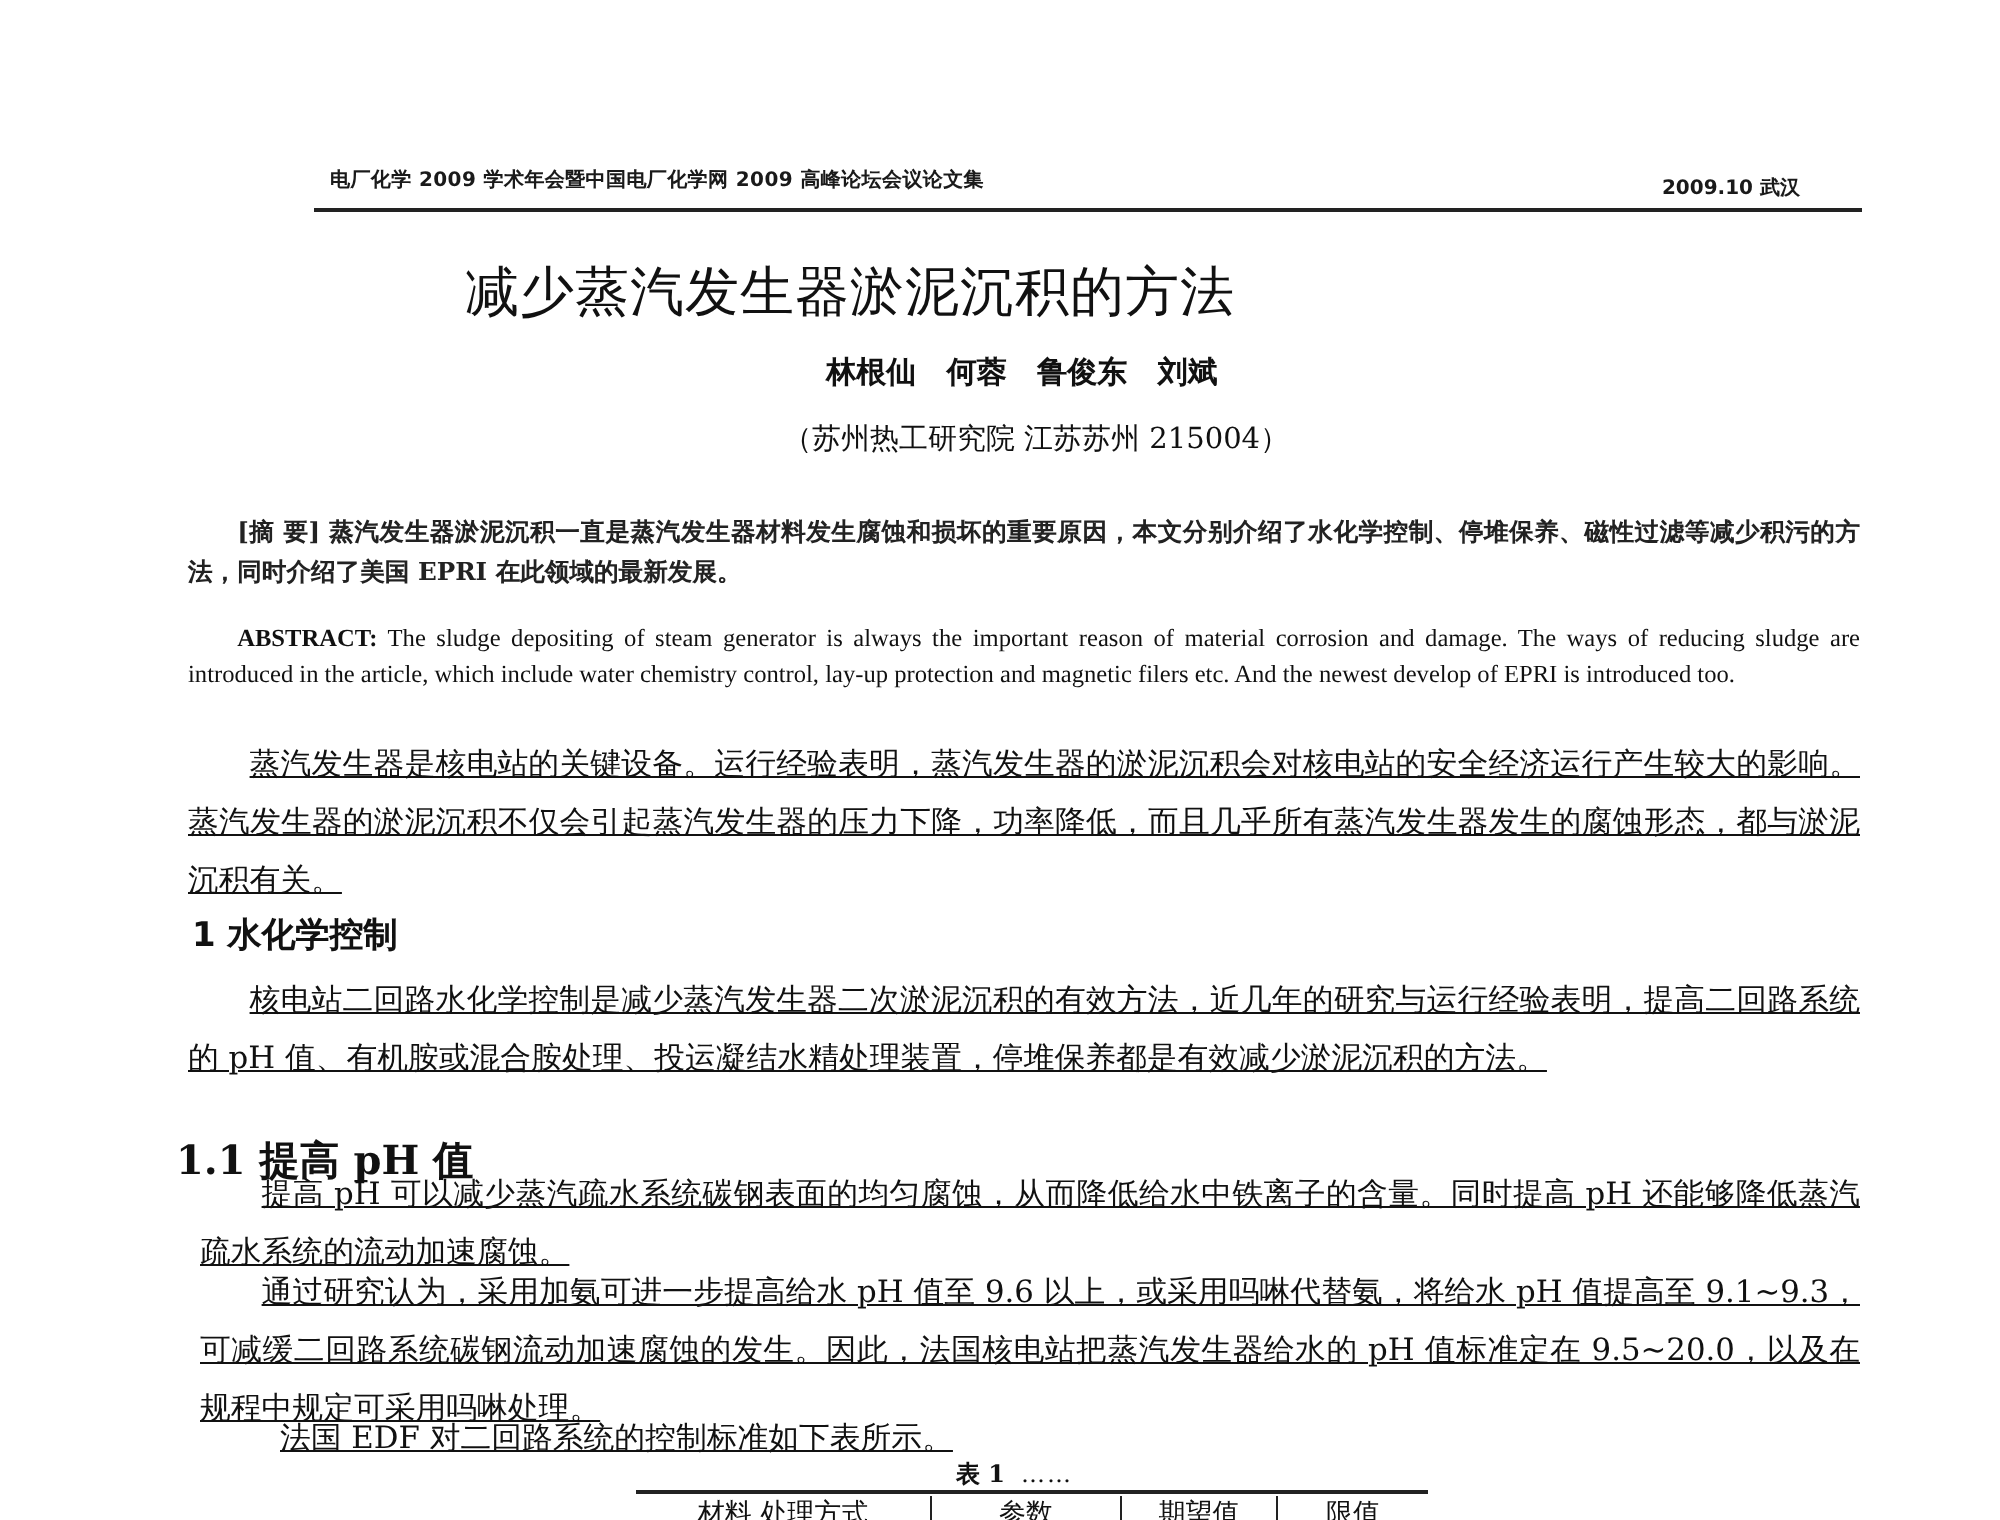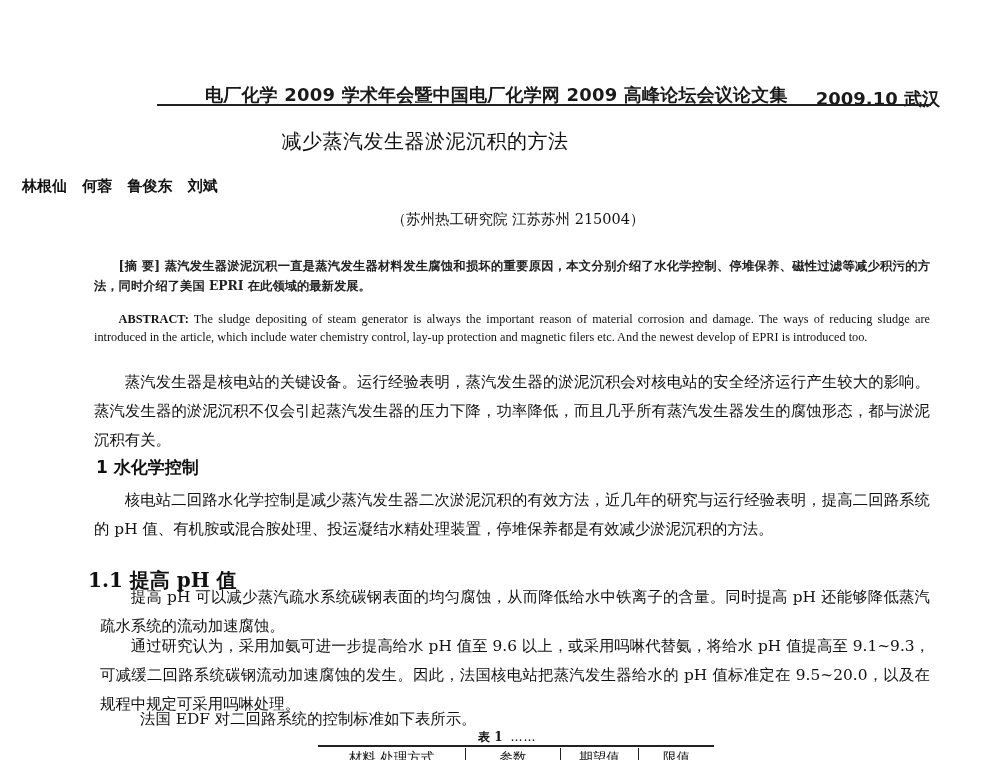--- a/index.html
+++ b/index.html
@@ -20,49 +20,49 @@
       left: 0; top: 0;
       width: 1000px; height: 760px;
     }
     
     .run-header {
       position: absolute;
       left: 157px; top: 83px;
       width: 773px;
       height: 20px;
       font-family: "DejaVu Sans", "Liberation Sans", sans-serif;
-      font-size: 18px;
+      font-size: 10px;
       font-weight: bold;
       color: #1a1a1a;
-      margin-left: 40px;
     }
     .run-header .left { position: absolute; left: 8px; top: 0; letter-spacing: 0.2px; }
     .run-header .right { position: absolute; right: 30px; top: 4px; }
     .header-rule {
       position: absolute;
       left: 157px; top: 104px;
       width: 774px; height: 0;
       border-top: 2px solid #222;
     }
     .title {
       position: absolute;
       left: 0; width: 828px;
       top: 128px;
       text-align: center;
       font-family: "DejaVu Serif", "Liberation Serif", serif;
-      font-size: 20px;
+      font-size: 27px;
       letter-spacing: 0.5px;
       color: #111;
       padding-left: 22px;
       box-sizing: border-box;
     }
     .authors {
       position: absolute;
       left: 0; width: 1000px;
       top: 177px;
+      text-align: center;
       font-size: 15px;
       font-weight: bold;
       padding-left: 22px;
       box-sizing: border-box;
       word-spacing: 10px;
     }
     .affil {
       position: absolute;
       left: 0; width: 1000px;
       top: 210px;
@@ -91,20 +91,21 @@
       font-family: "Liberation Serif", "DejaVu Serif", serif;
       font-size: 12.3px;
       line-height: 18px;
       color: #111;
     }
     .abstract-en .tag { font-weight: bold; }
     .body-text {
       font-family: "DejaVu Serif", "Liberation Serif", serif;
       font-size: 15.4px;
       line-height: 29px;
+      text-decoration: underline;
     }
     .indent { text-indent: 2em; }
     .p-intro { top: 368px; }
     .h1 {
       position: absolute;
       left: 96px; top: 456px;
       font-family: "DejaVu Sans", "Liberation Sans", sans-serif;
       font-size: 17px;
       font-weight: bold;
     }

